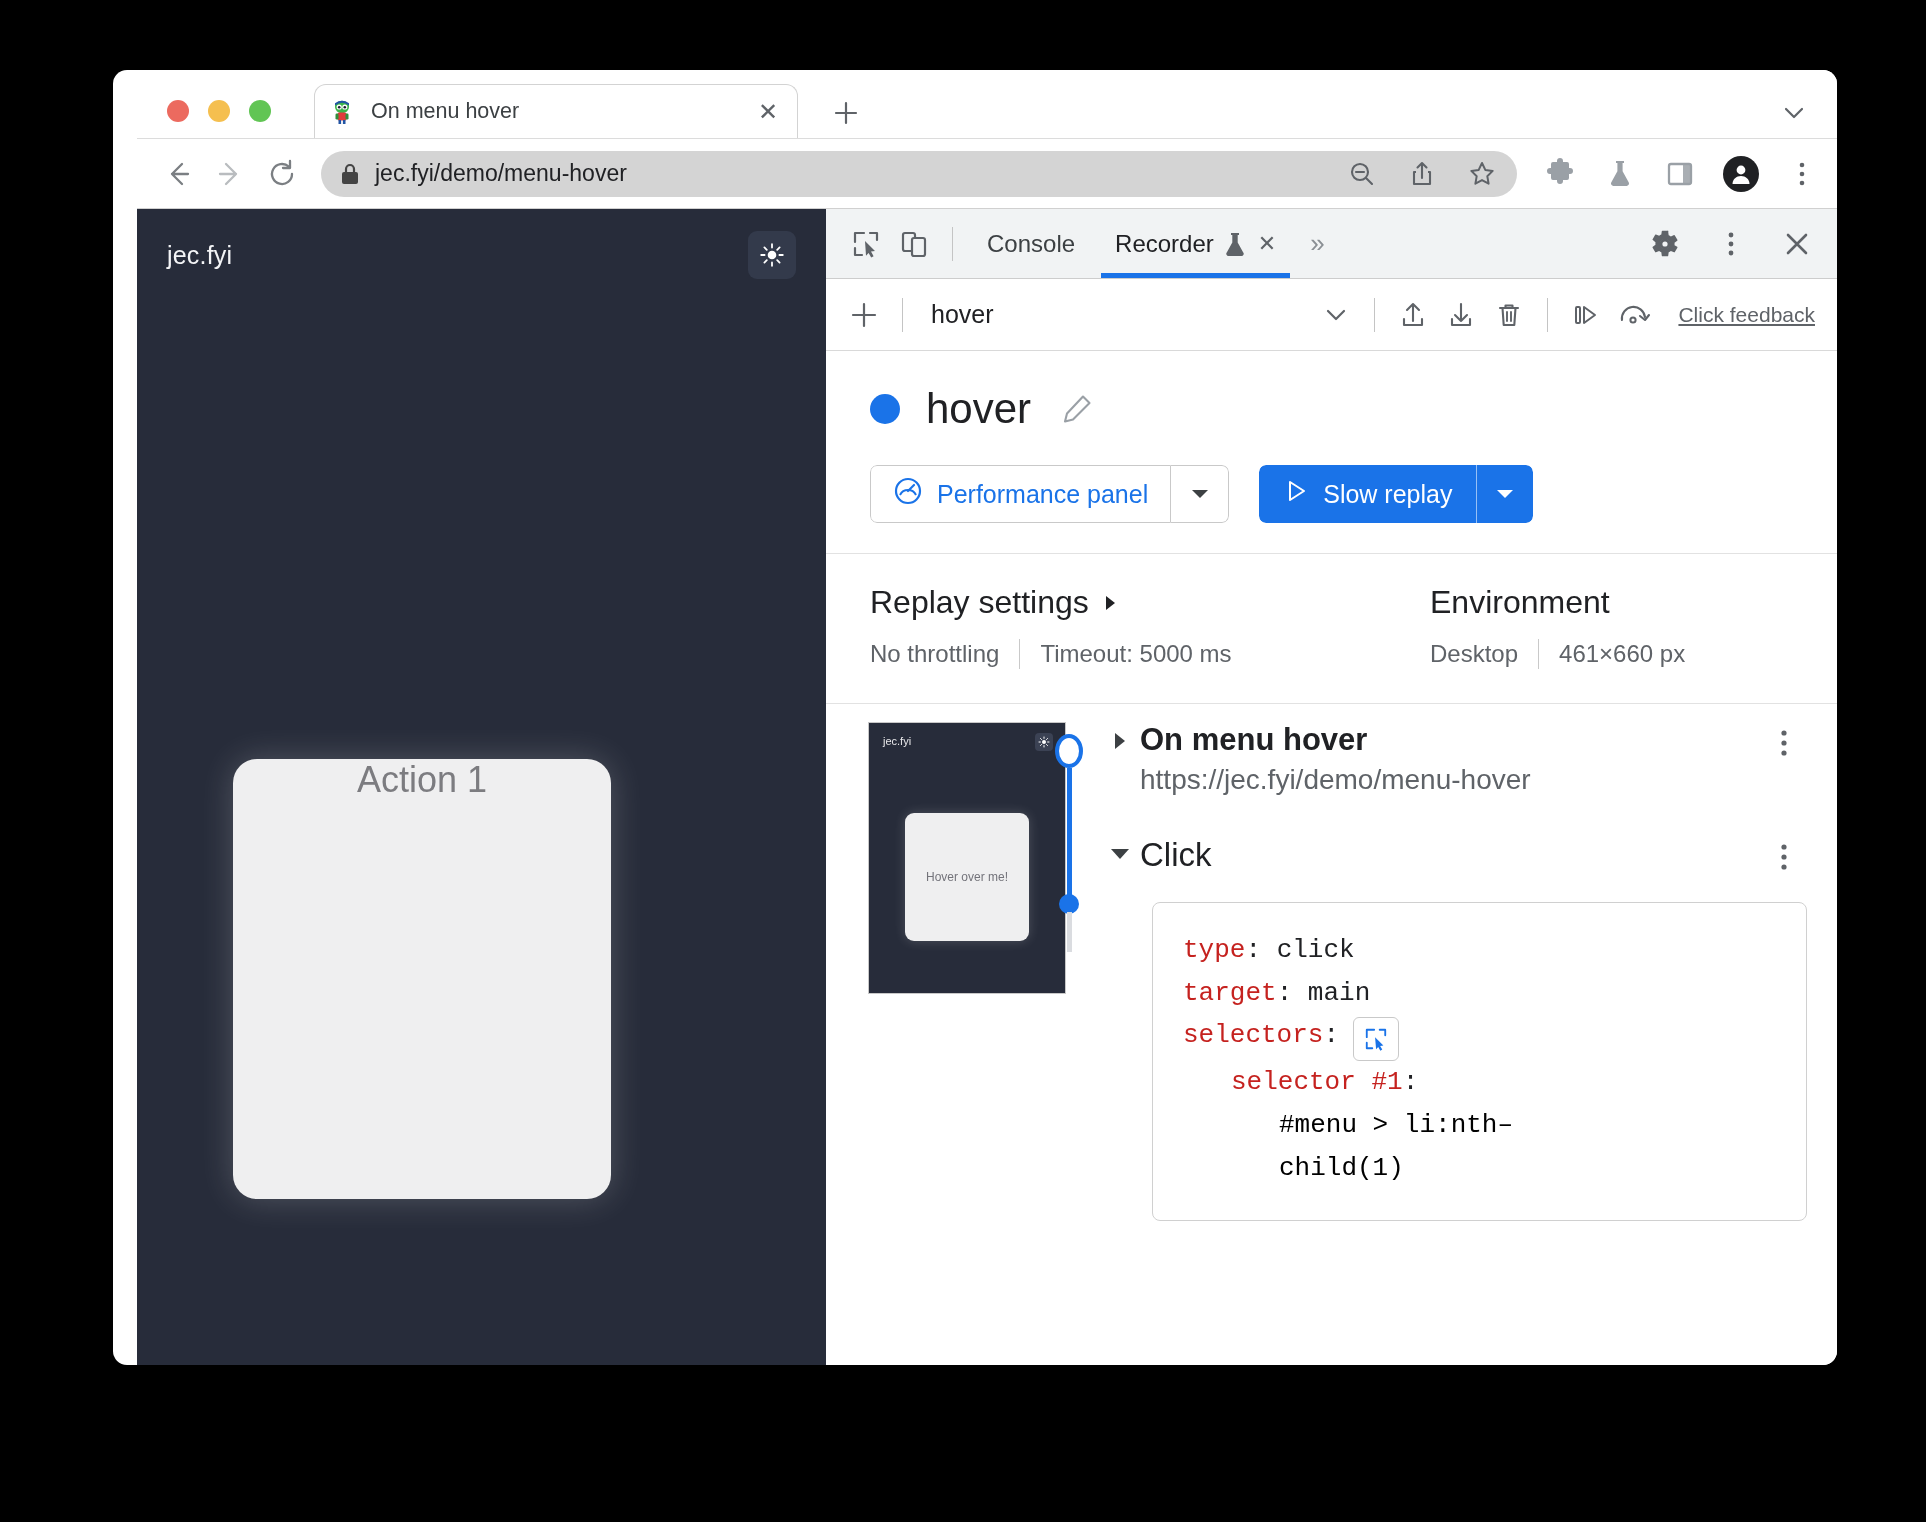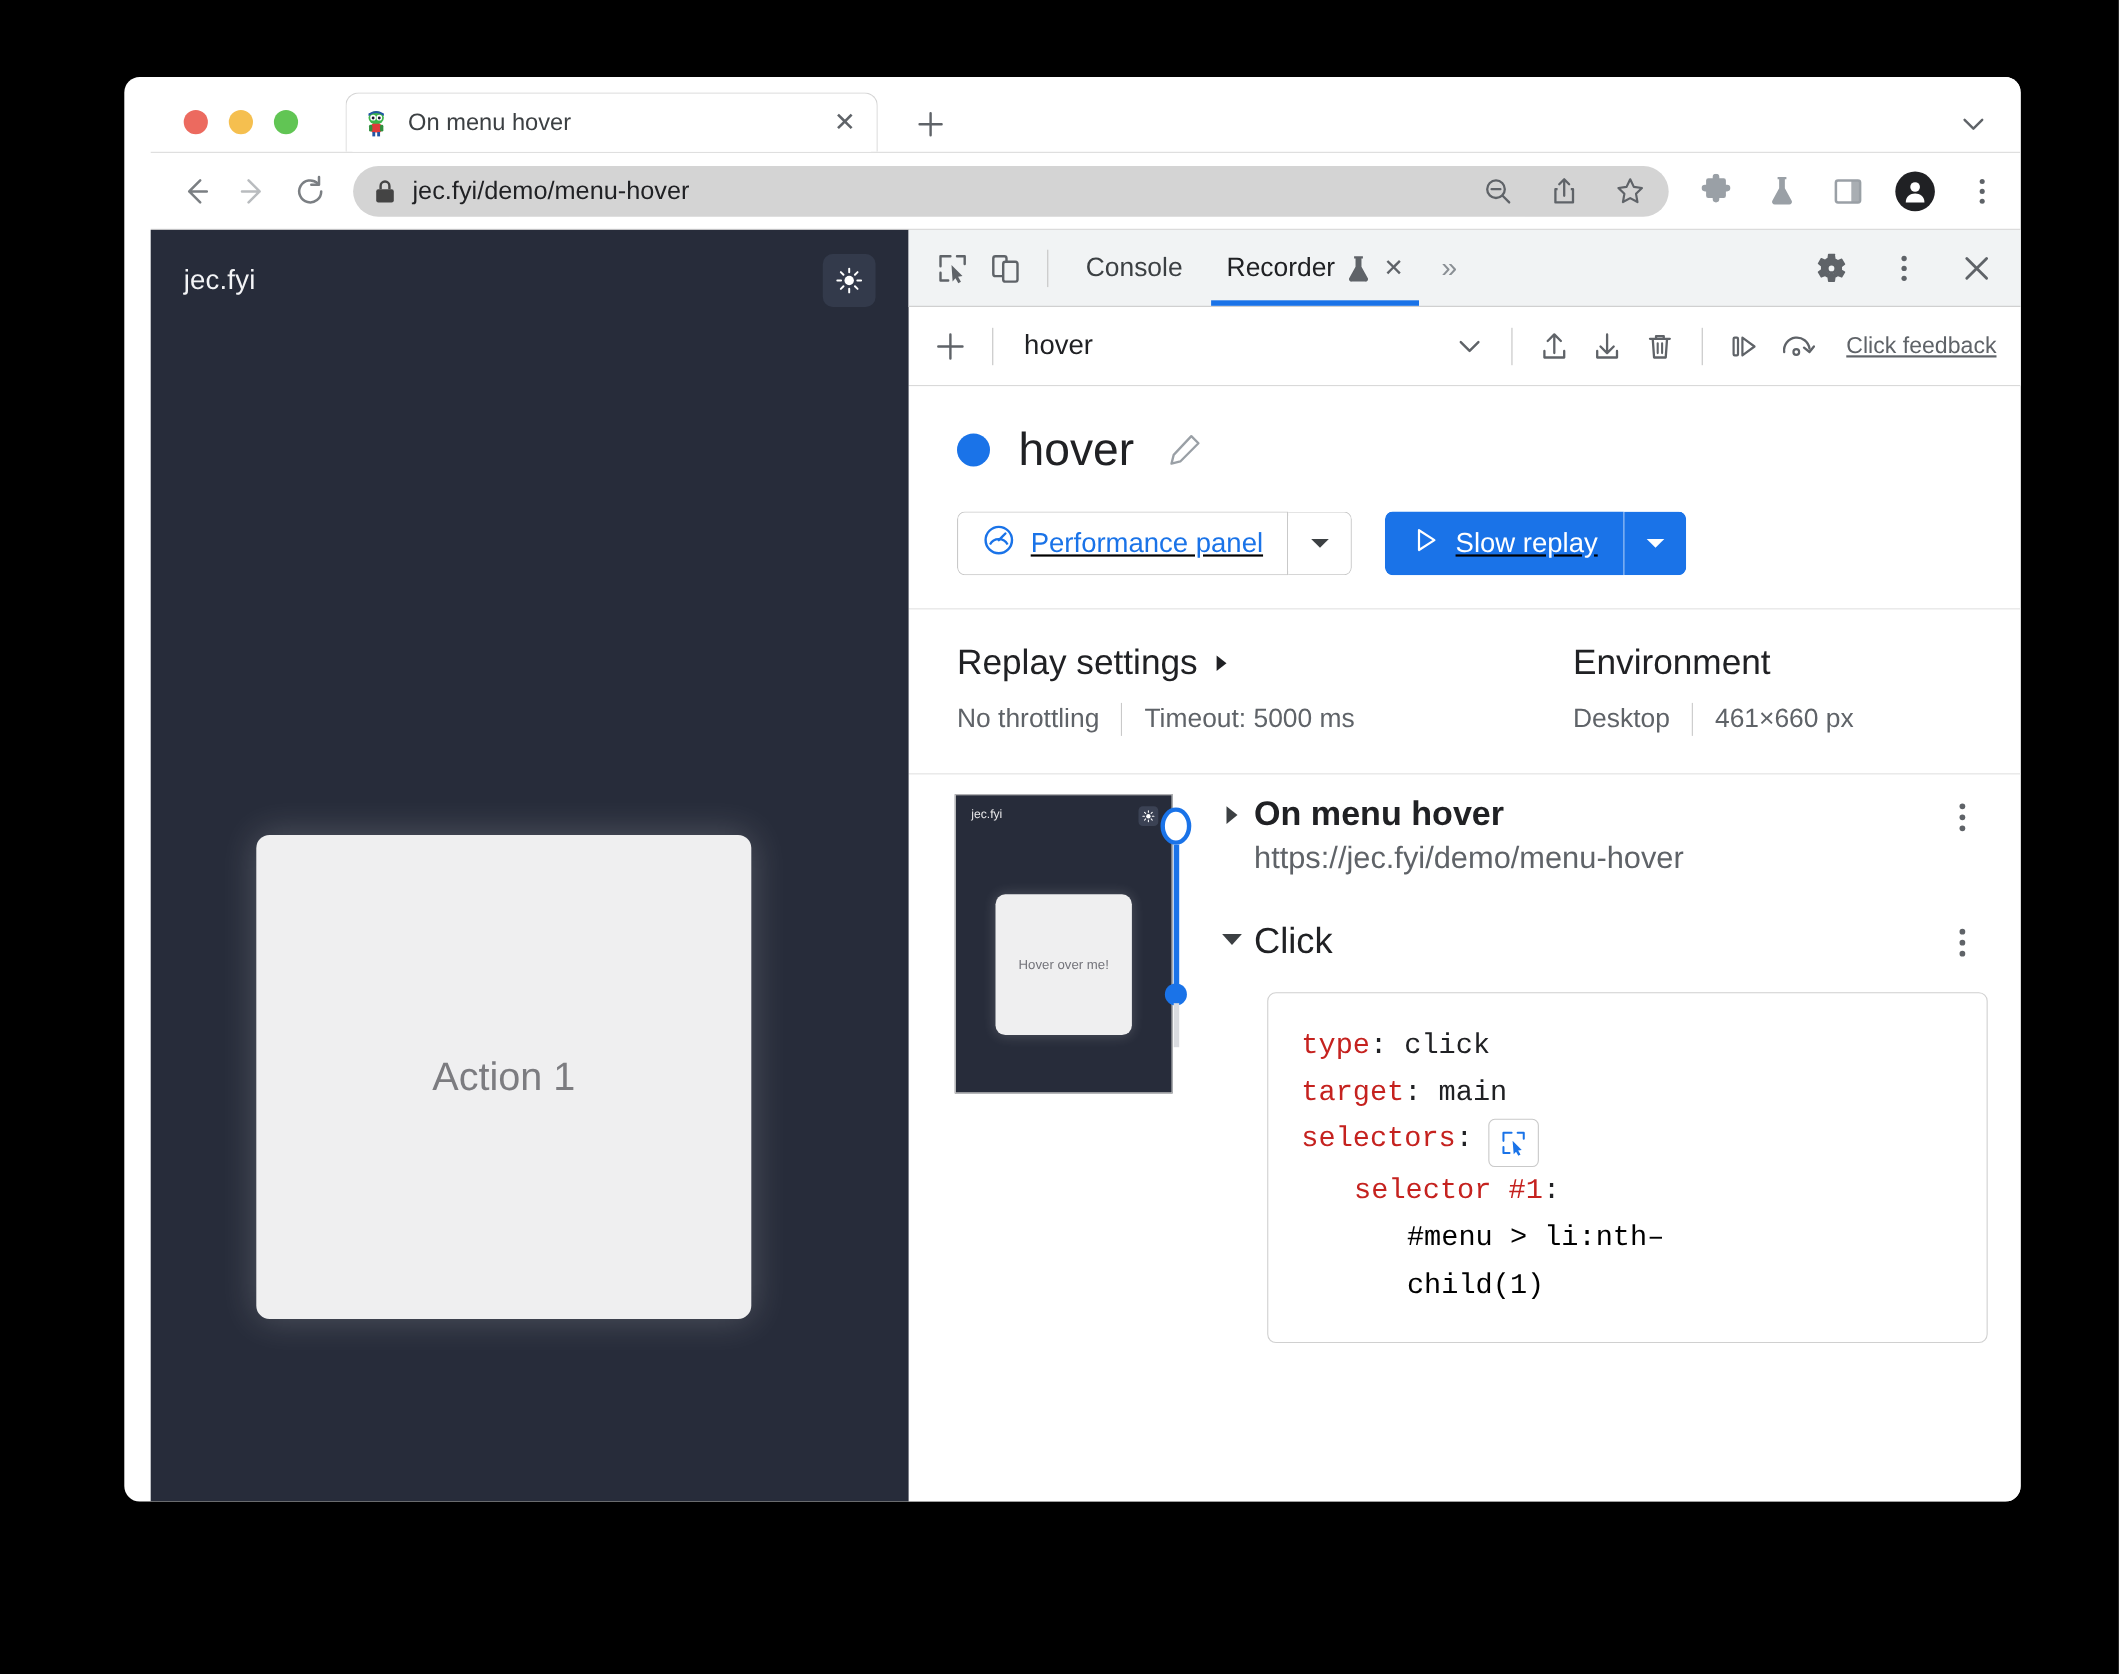--- a/index.html
+++ b/index.html
@@ -79,24 +79,24 @@
   #page-header{
     height:92px;display:flex;align-items:center;justify-content:space-between;
     padding:0 30px;box-sizing:border-box;
   }
   #page-brand{color:#f3f4f6;font-size:25px;letter-spacing:.2px;}
   #theme-toggle{
     width:48px;height:48px;border-radius:9px;background:#333a4b;
     display:flex;align-items:center;justify-content:center;
   }
   #action-card{
-    position:absolute;left:96px;top:550px;width:450px;height:440px;
-    background:#efeff0;border-radius:12px;
+    position:absolute;left:96px;top:550px;width:378px;height:440px;
+    background:#efeff0;border-radius:24px;
     box-shadow:0 0 34px rgba(255,255,255,.20);
-    display:flex;align-items:center;justify-content:center;
+    display:flex;align-items:flex-start;justify-content:center;
   }
   #action-card span{font-size:36px;color:#7c7c80;}
 
   
   #devtools{flex:1;background:#fff;display:flex;flex-direction:column;min-width:0;}
 
   #dt-tabbar{
     height:70px;flex:0 0 auto;background:#f1f3f4;border-bottom:1px solid #cdcdcd;
     display:flex;align-items:center;padding:0 16px;box-sizing:border-box;position:relative;
   }
@@ -125,21 +125,21 @@
     font-size:21px;color:#5f6368;text-decoration:underline;margin-left:20px;margin-right:8px;white-space:nowrap;
   }
 
   #rec-head{padding:34px 44px 30px 44px;border-bottom:1px solid #e2e2e2;flex:0 0 auto;}
   #rec-title-row{display:flex;align-items:center;gap:26px;}
   #rec-status-dot{width:30px;height:30px;border-radius:50%;background:#1a73e8;flex:0 0 auto;}
   #rec-title{font-size:42px;color:#202124;}
   #rec-edit{width:40px;height:40px;display:flex;align-items:center;justify-content:center;color:#9aa0a6;}
 
   #rec-buttons{display:flex;align-items:center;gap:30px;margin-top:32px;}
-  .btn-group{display:flex;align-items:center;border-radius:7px;overflow:hidden;text-decoration:underline;}
+  .btn-group{display:flex;align-items:center;border-radius:7px;overflow:hidden;}
   .btn-outline{
     border:1px solid #c9c9c9;background:#fff;display:flex;align-items:center;
     padding:0 22px;height:58px;font-size:25px;color:#1a73e8;gap:14px;white-space:nowrap;
     border-radius:7px 0 0 7px;box-sizing:border-box;
   }
   .btn-outline-caret{
     border:1px solid #c9c9c9;border-left:none;background:#fff;width:58px;height:58px;
     display:flex;align-items:center;justify-content:center;border-radius:0 7px 7px 0;box-sizing:border-box;
   }
   .btn-primary{

